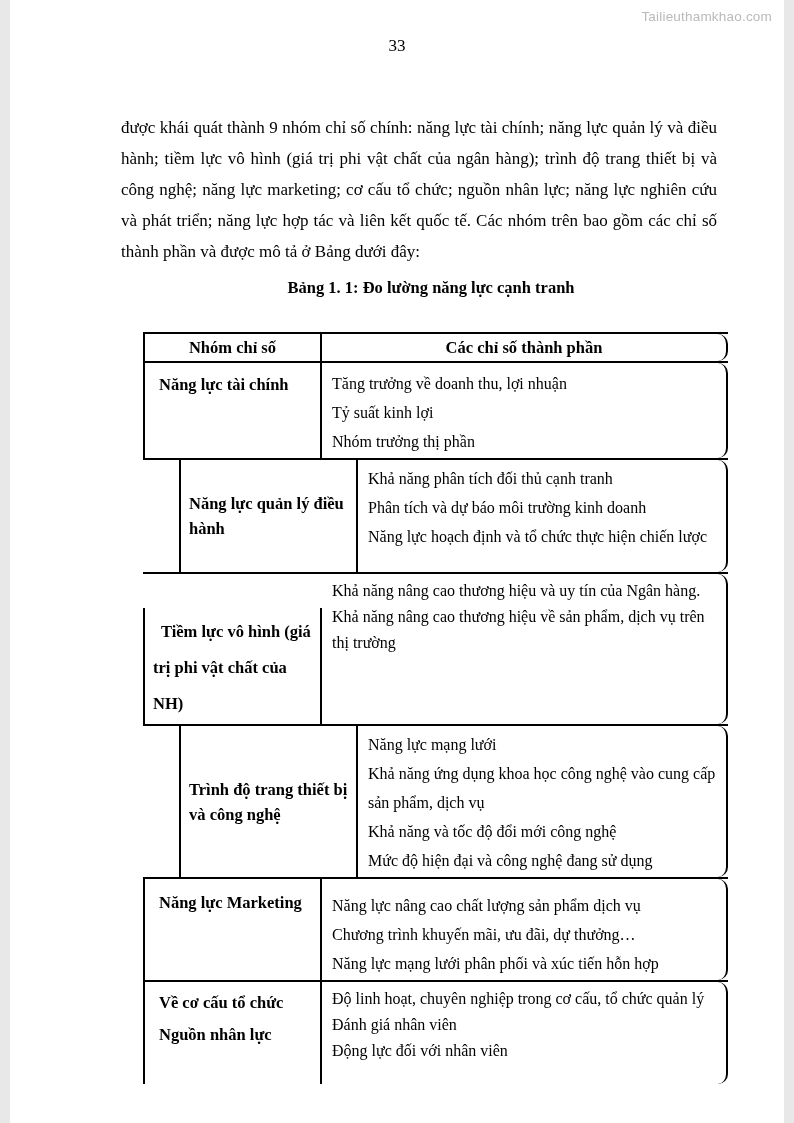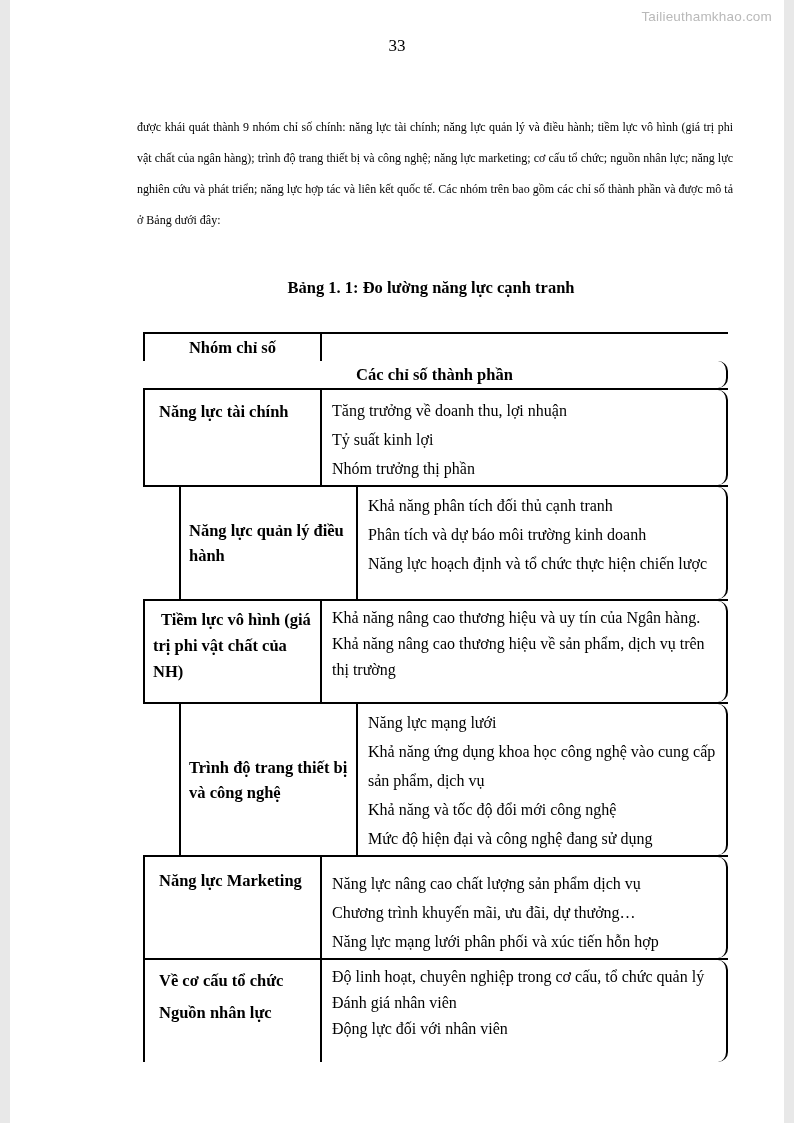--- a/index.html
+++ b/index.html
@@ -15,22 +15,22 @@
   .watermark {
     position:absolute; top:9px; right:12px;
     font-family:"Liberation Sans", sans-serif;
     font-size:13.5px; color:#b9b9b9; letter-spacing:0.2px;
   }
   .page-number {
     position:absolute; top:36px; left:0; width:100%;
     text-align:center; font-size:17px;
   }
   .intro {
-    position:absolute; top:112px; left:127px; width:596px;
-    font-size:12px; line-height:31px;
+    position:absolute; top:112px; left:111px; width:596px;
+    font-size:17px; line-height:31px;
     text-align:justify;
   }
   .table-title {
     position:absolute; top:278px; left:123px; width:596px;
     text-align:center; font-weight:bold; font-size:16.5px;
   }
   .comp-table {
     position:absolute; top:332px; left:133px; width:585px;
     border-top:2px solid #000;
     box-sizing:border-box;
@@ -47,30 +47,30 @@
     flex:1; box-sizing:border-box;
     border-right:2px solid #000;
     font-size:16px; line-height:29px;
     padding:4px 8px 2px 10px;
     border-radius:10px;
   }
   .t-row.header .cell-l, .t-row.header .cell-r {
     text-align:center; font-weight:bold; font-size:16.5px;
     line-height:27px; padding:0;
   }
-  .rh { min-height:29px;flex-direction:column; }
+  .rh { min-height:29px; }
   .r0 { min-height:91px; }
   .r1 { min-height:114px; }
   .r2 { min-height:103px; }
   .r3 { min-height:144px; }
   .r4 { min-height:96px; }
   .r5 { min-height:102px; }
   .r2 .cell-r { line-height:26px; }
   .r5 .cell-r { line-height:26px; }
-  .r2 .cell-l { line-height:26px; text-indent:8px; }
+  .r2 .cell-l { line-height:36px; text-indent:8px;margin-top:34px; }
   .r1 .cell-l, .r3 .cell-l { display:flex; align-items:center; padding-top:0; padding-bottom:0;margin-left:36px; }
   .r4 .cell-l { padding-top:11px; text-indent:6px; }
   .r4 .cell-r { padding-top:12px; }
   .r0 .cell-l { padding-top:9px; text-indent:6px; }
   .r0 .cell-r { padding-top:6px; }
   .r5 .cell-l { padding-top:8px; text-indent:6px; }
   .group2 { margin-top:7px; }
 </style>
 </head>
 <body>

